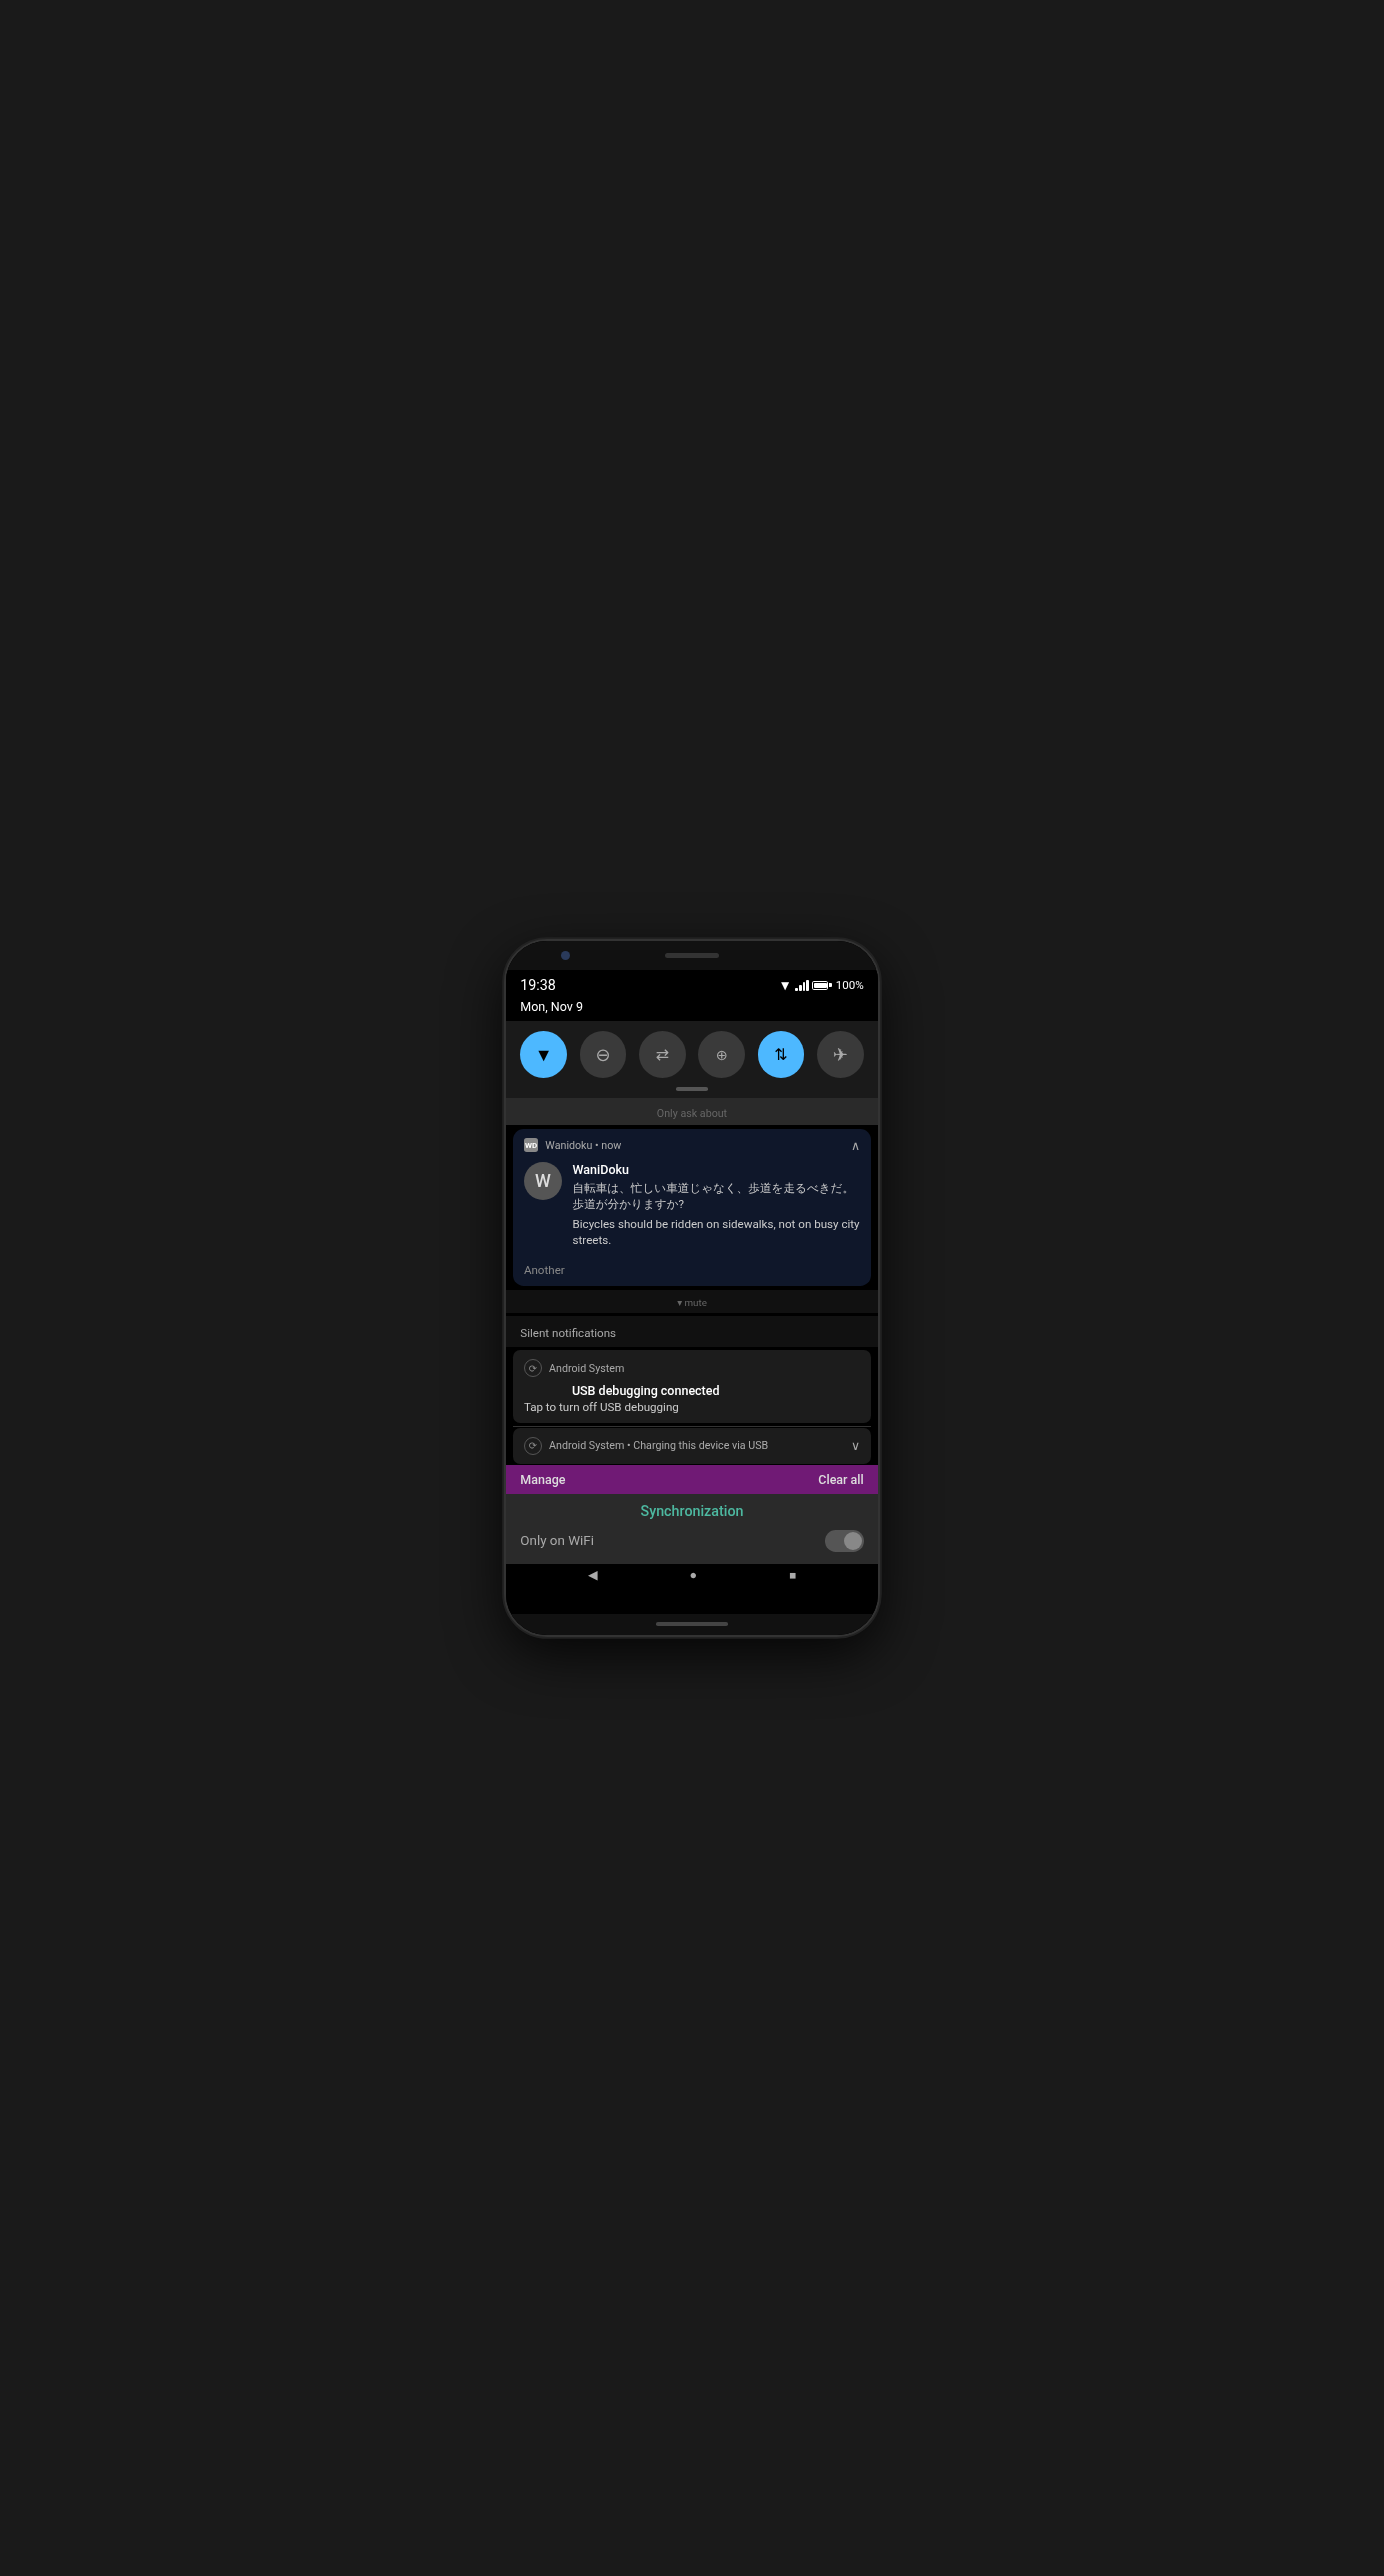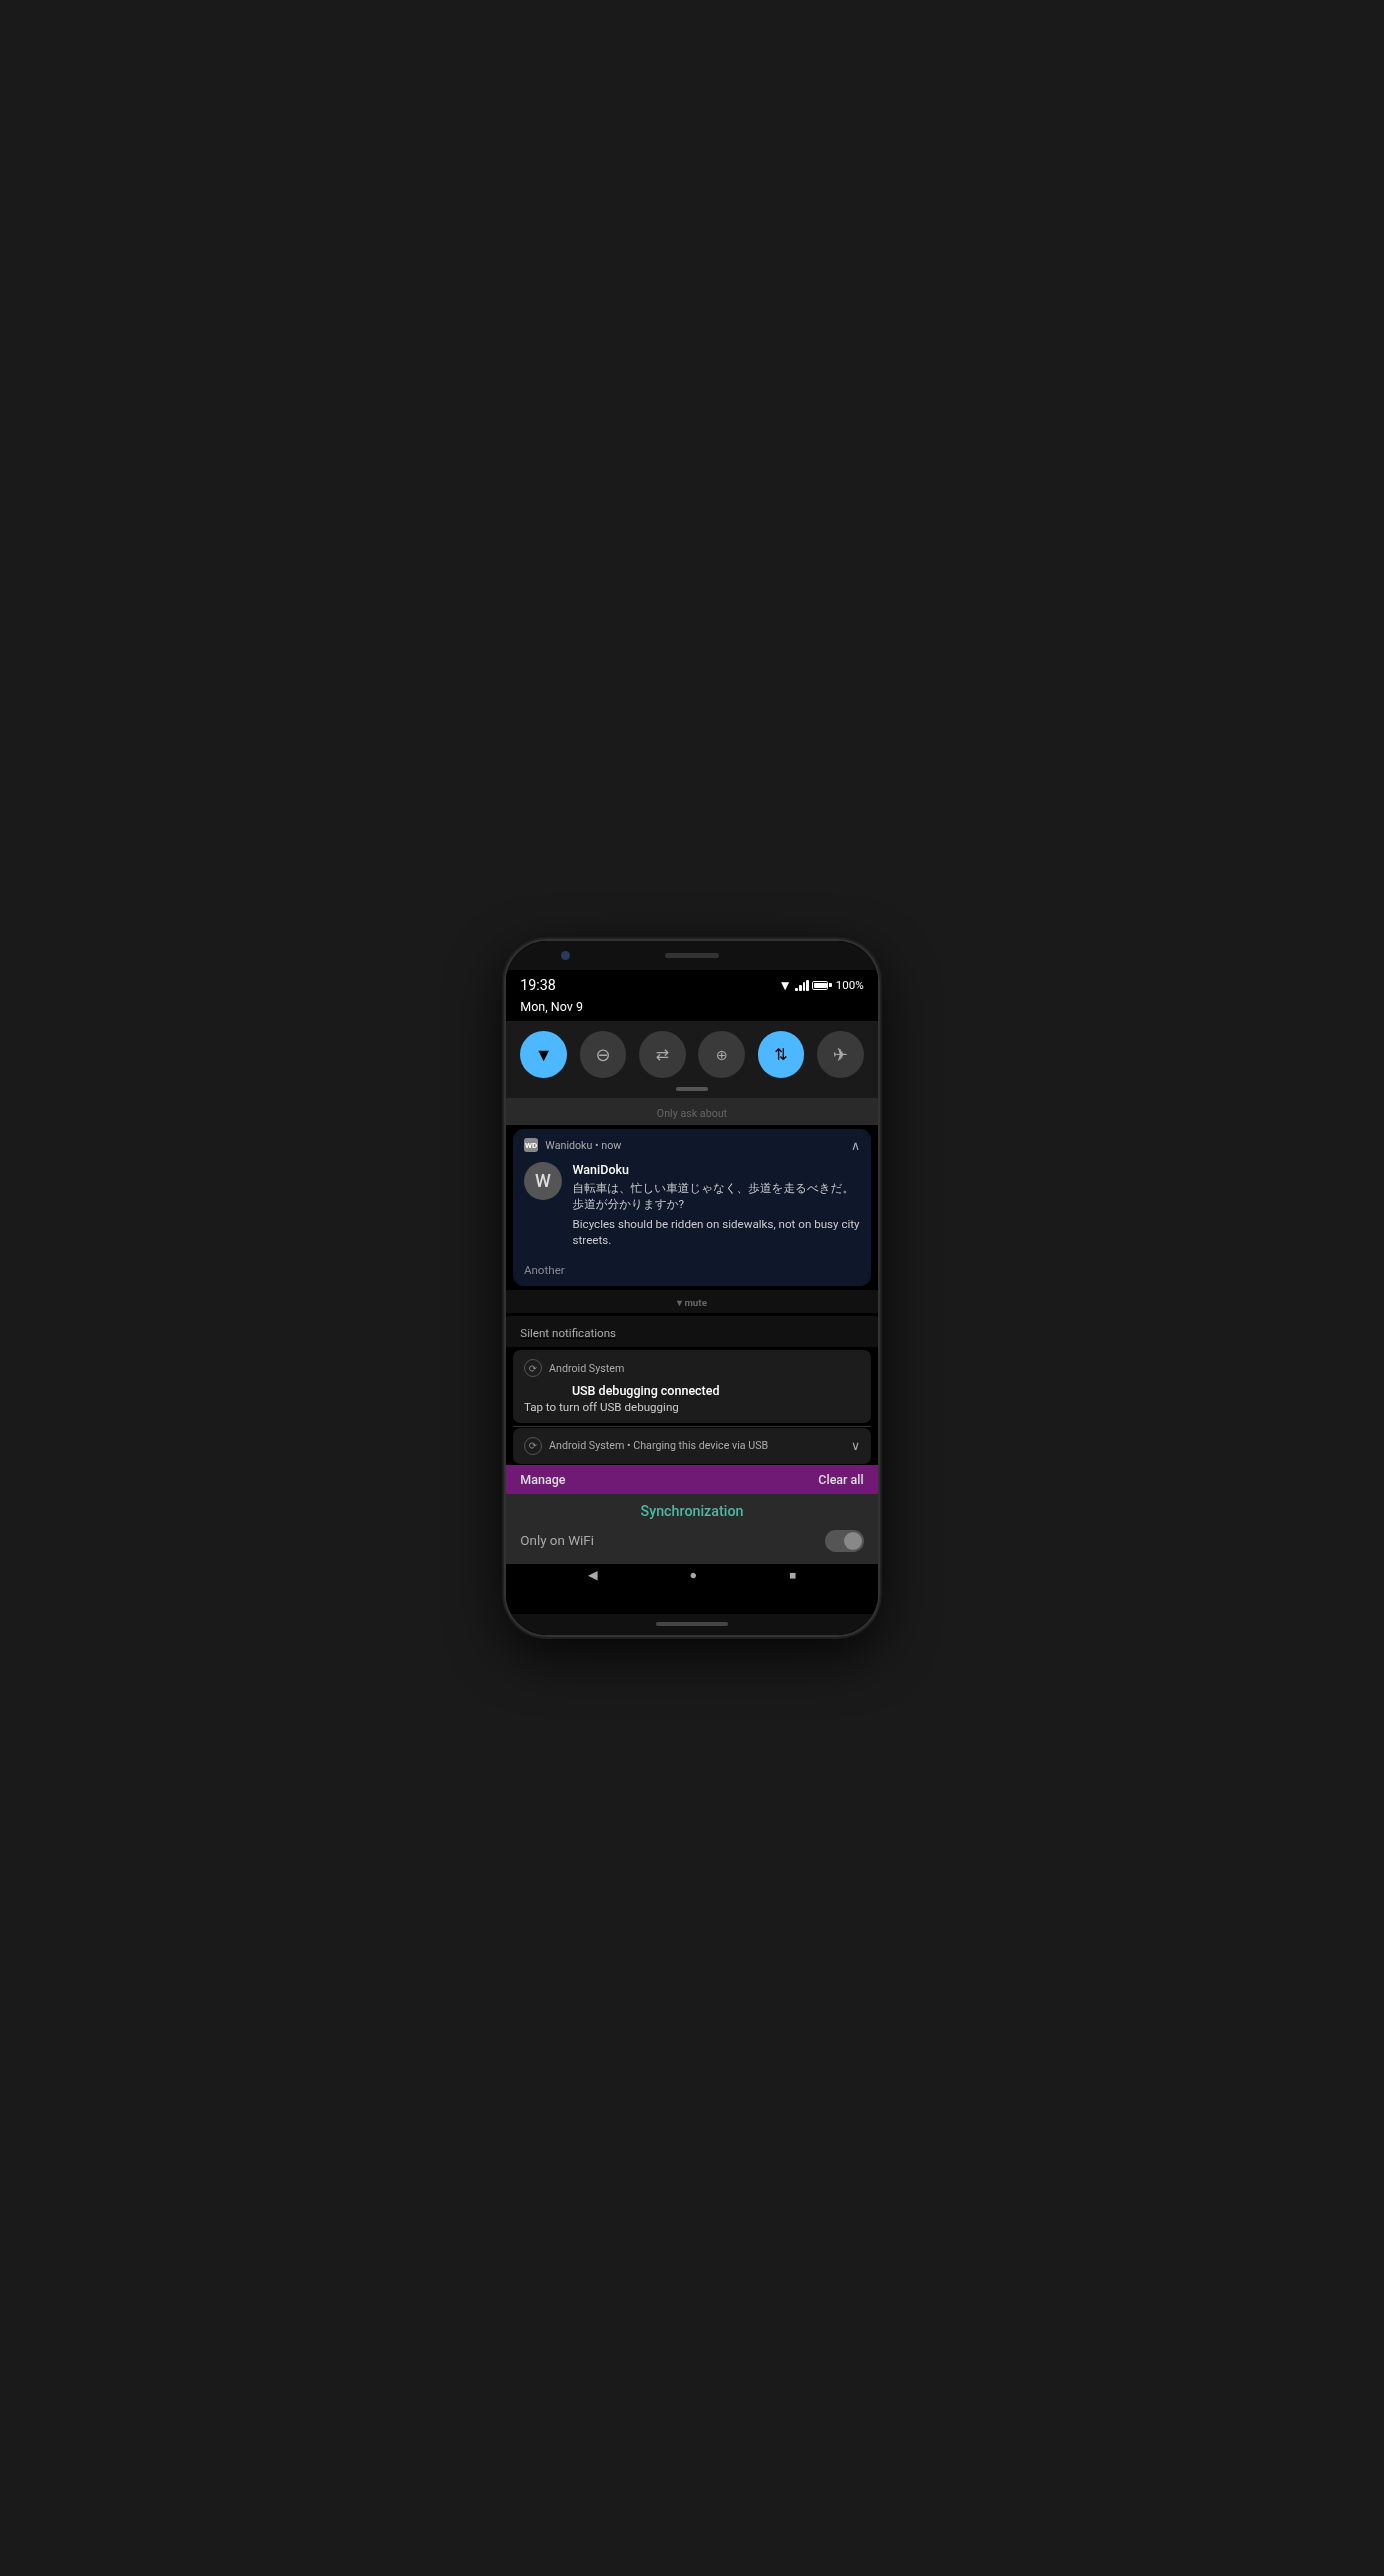--- a/index.html
+++ b/index.html
@@ -231,21 +231,20 @@
       padding: 5.4px 10.7px 9px;
       color: #888;
       font-size: 11.6px;
     }
 
     
     .silent-header {
       background: #111;
       padding: 7.2px 14.3px;
       margin-top: 3.6px;
-      text-decoration: underline;
     }
     .silent-text {
       color: #aaa;
       font-size: 11.6px;
     }
 
     .system-notif {
       background: #1c1c1c;
       margin: 3.6px 7.2px;
       border-radius: 7.2px;
@@ -523,21 +522,21 @@
           </div>
           <div class="notif-content">
             <div class="notif-title">WaniDoku</div>
             <div class="notif-text">自転車は、忙しい車道じゃなく、歩道を走るべきだ。<br>歩道が分かりますか?</div>
             <div class="notif-text" style="margin-top:3.6px;">Bicycles should be ridden on sidewalks, not on busy city streets.</div>
           </div>
         </div>
         <div class="notif-action">Another</div>
       </div>
 
-      <div style="background:#111;padding:3.6px 14.3px;text-align:center;font-weight:bold;">
+      <div style="background:#111;padding:3.6px 14.3px;text-align:center;">
         <span style="color:#666;font-size:9.8px;">▾ mute</span>
       </div>
 
       <div class="silent-header">
         <span class="silent-text">Silent notifications</span>
       </div>
 
       <div class="system-notif">
         <div class="system-notif-header">
           <div class="android-icon">

